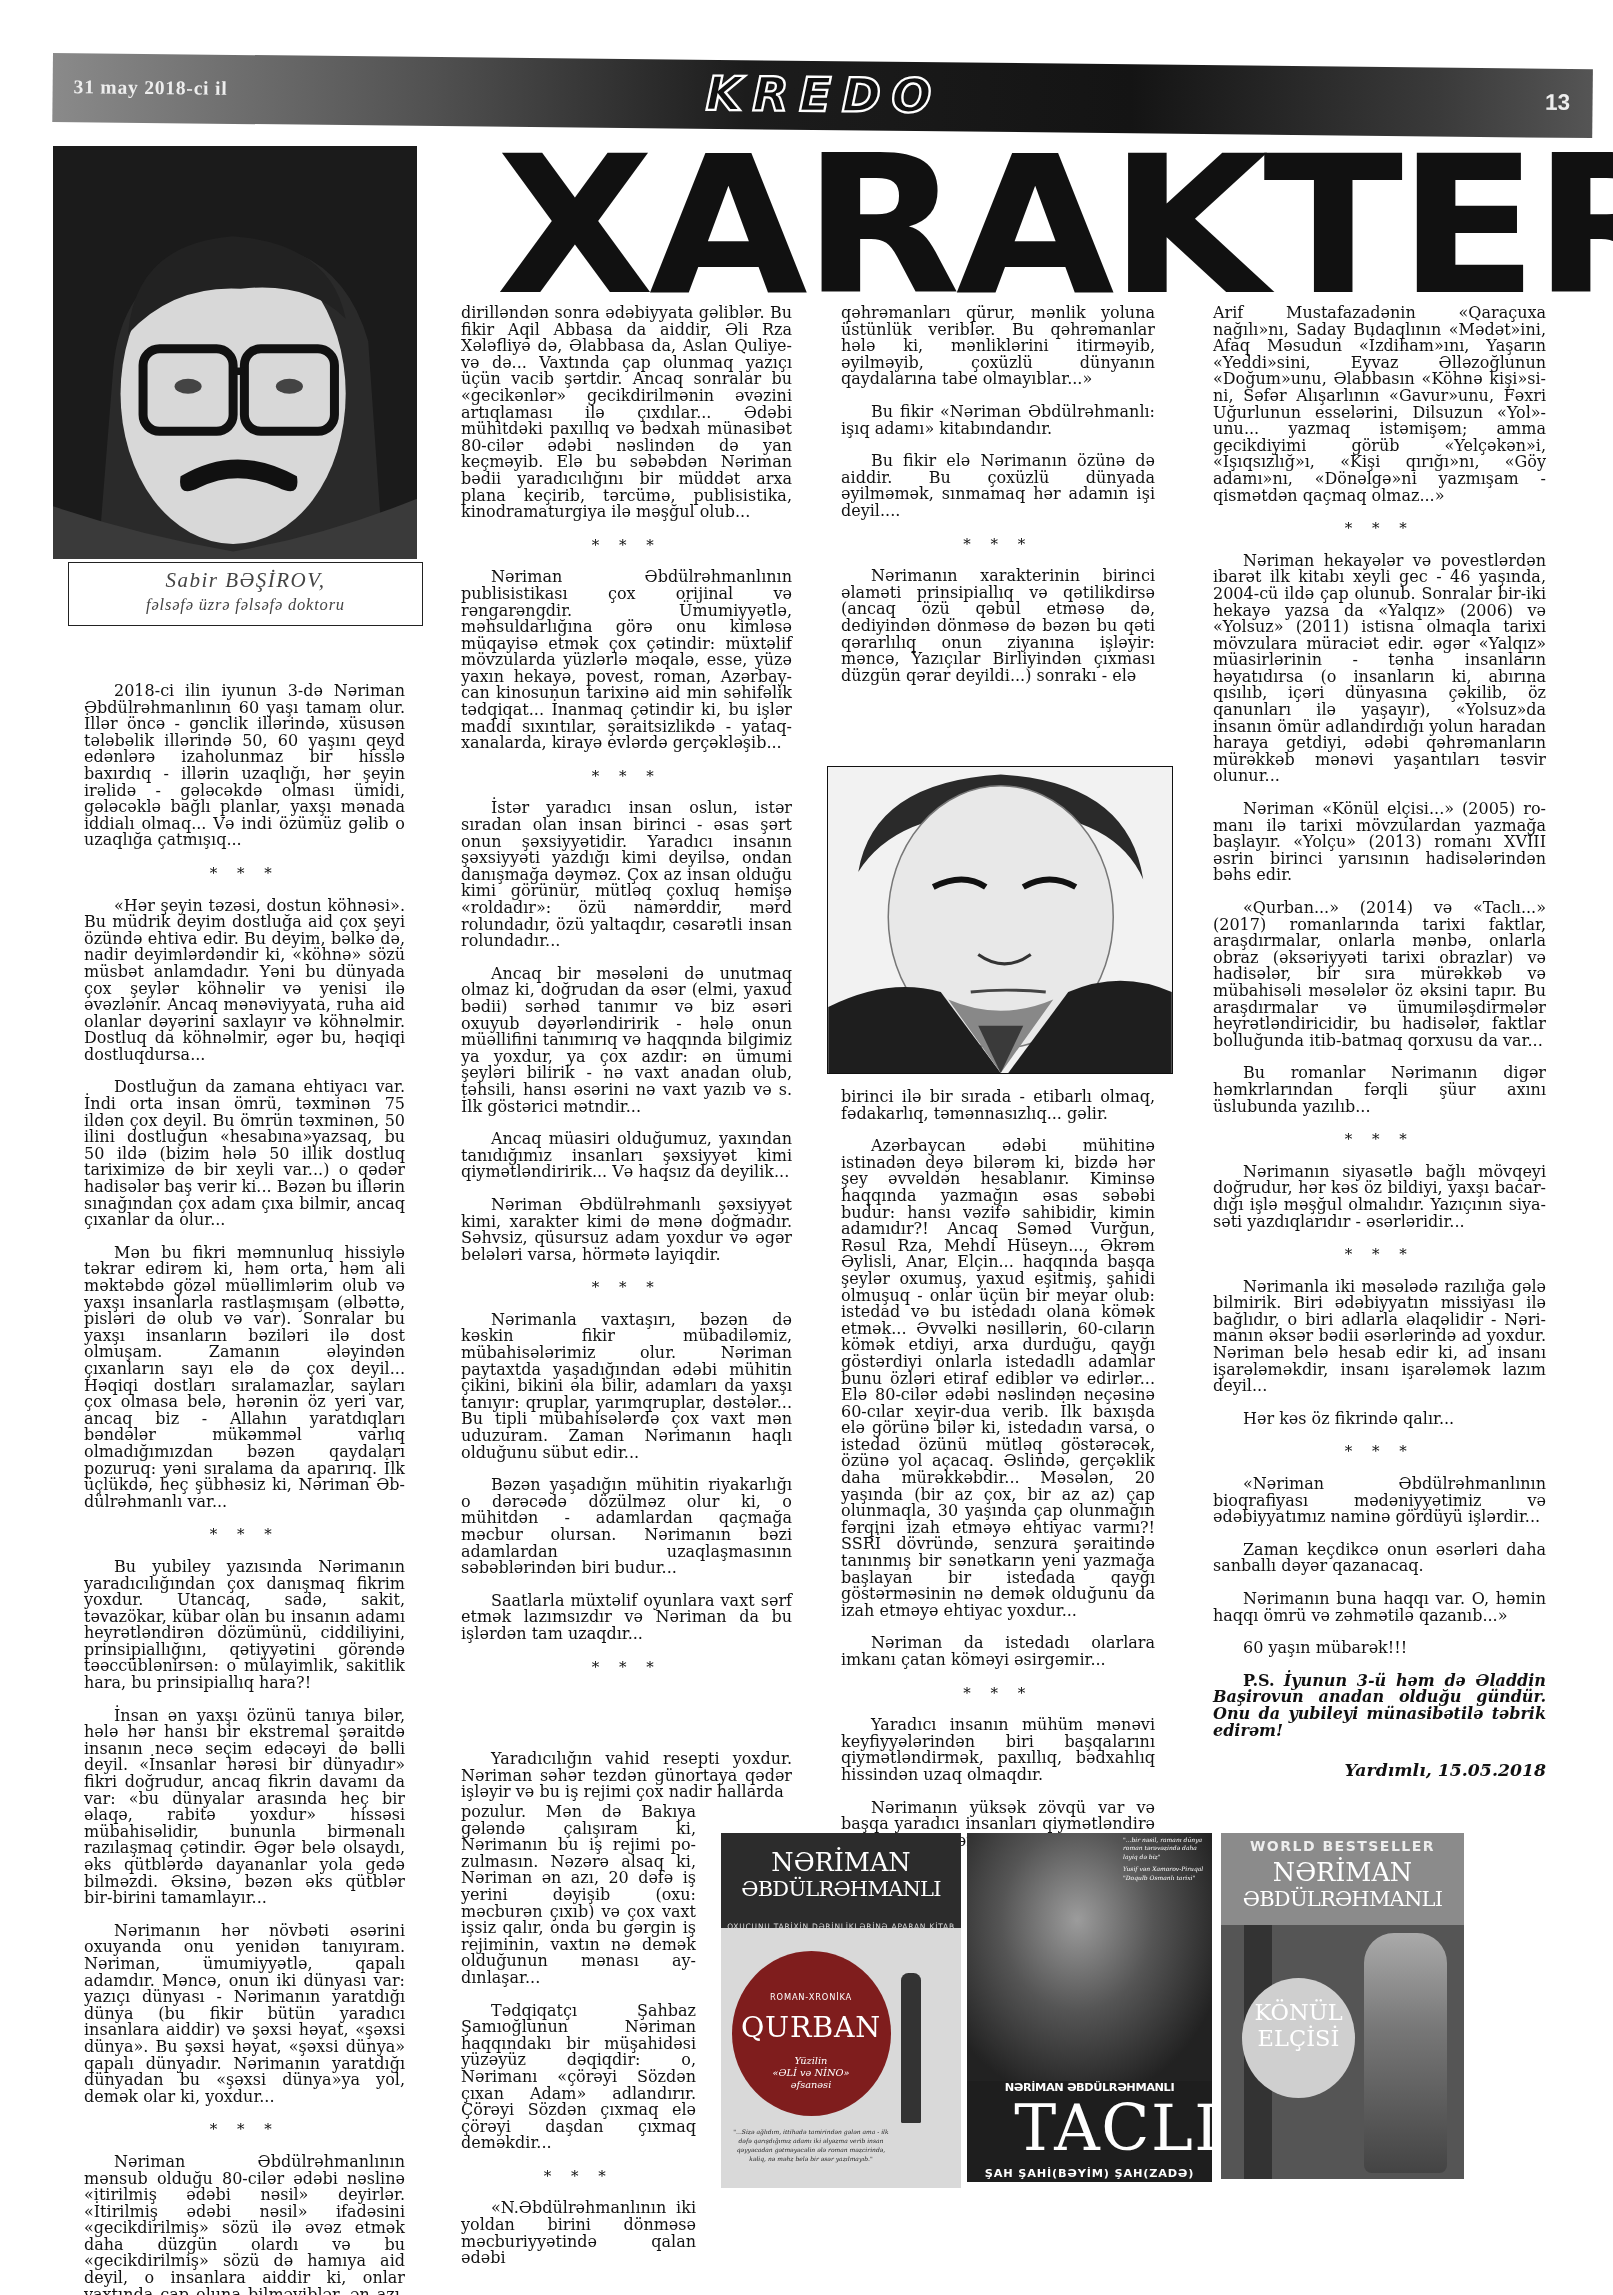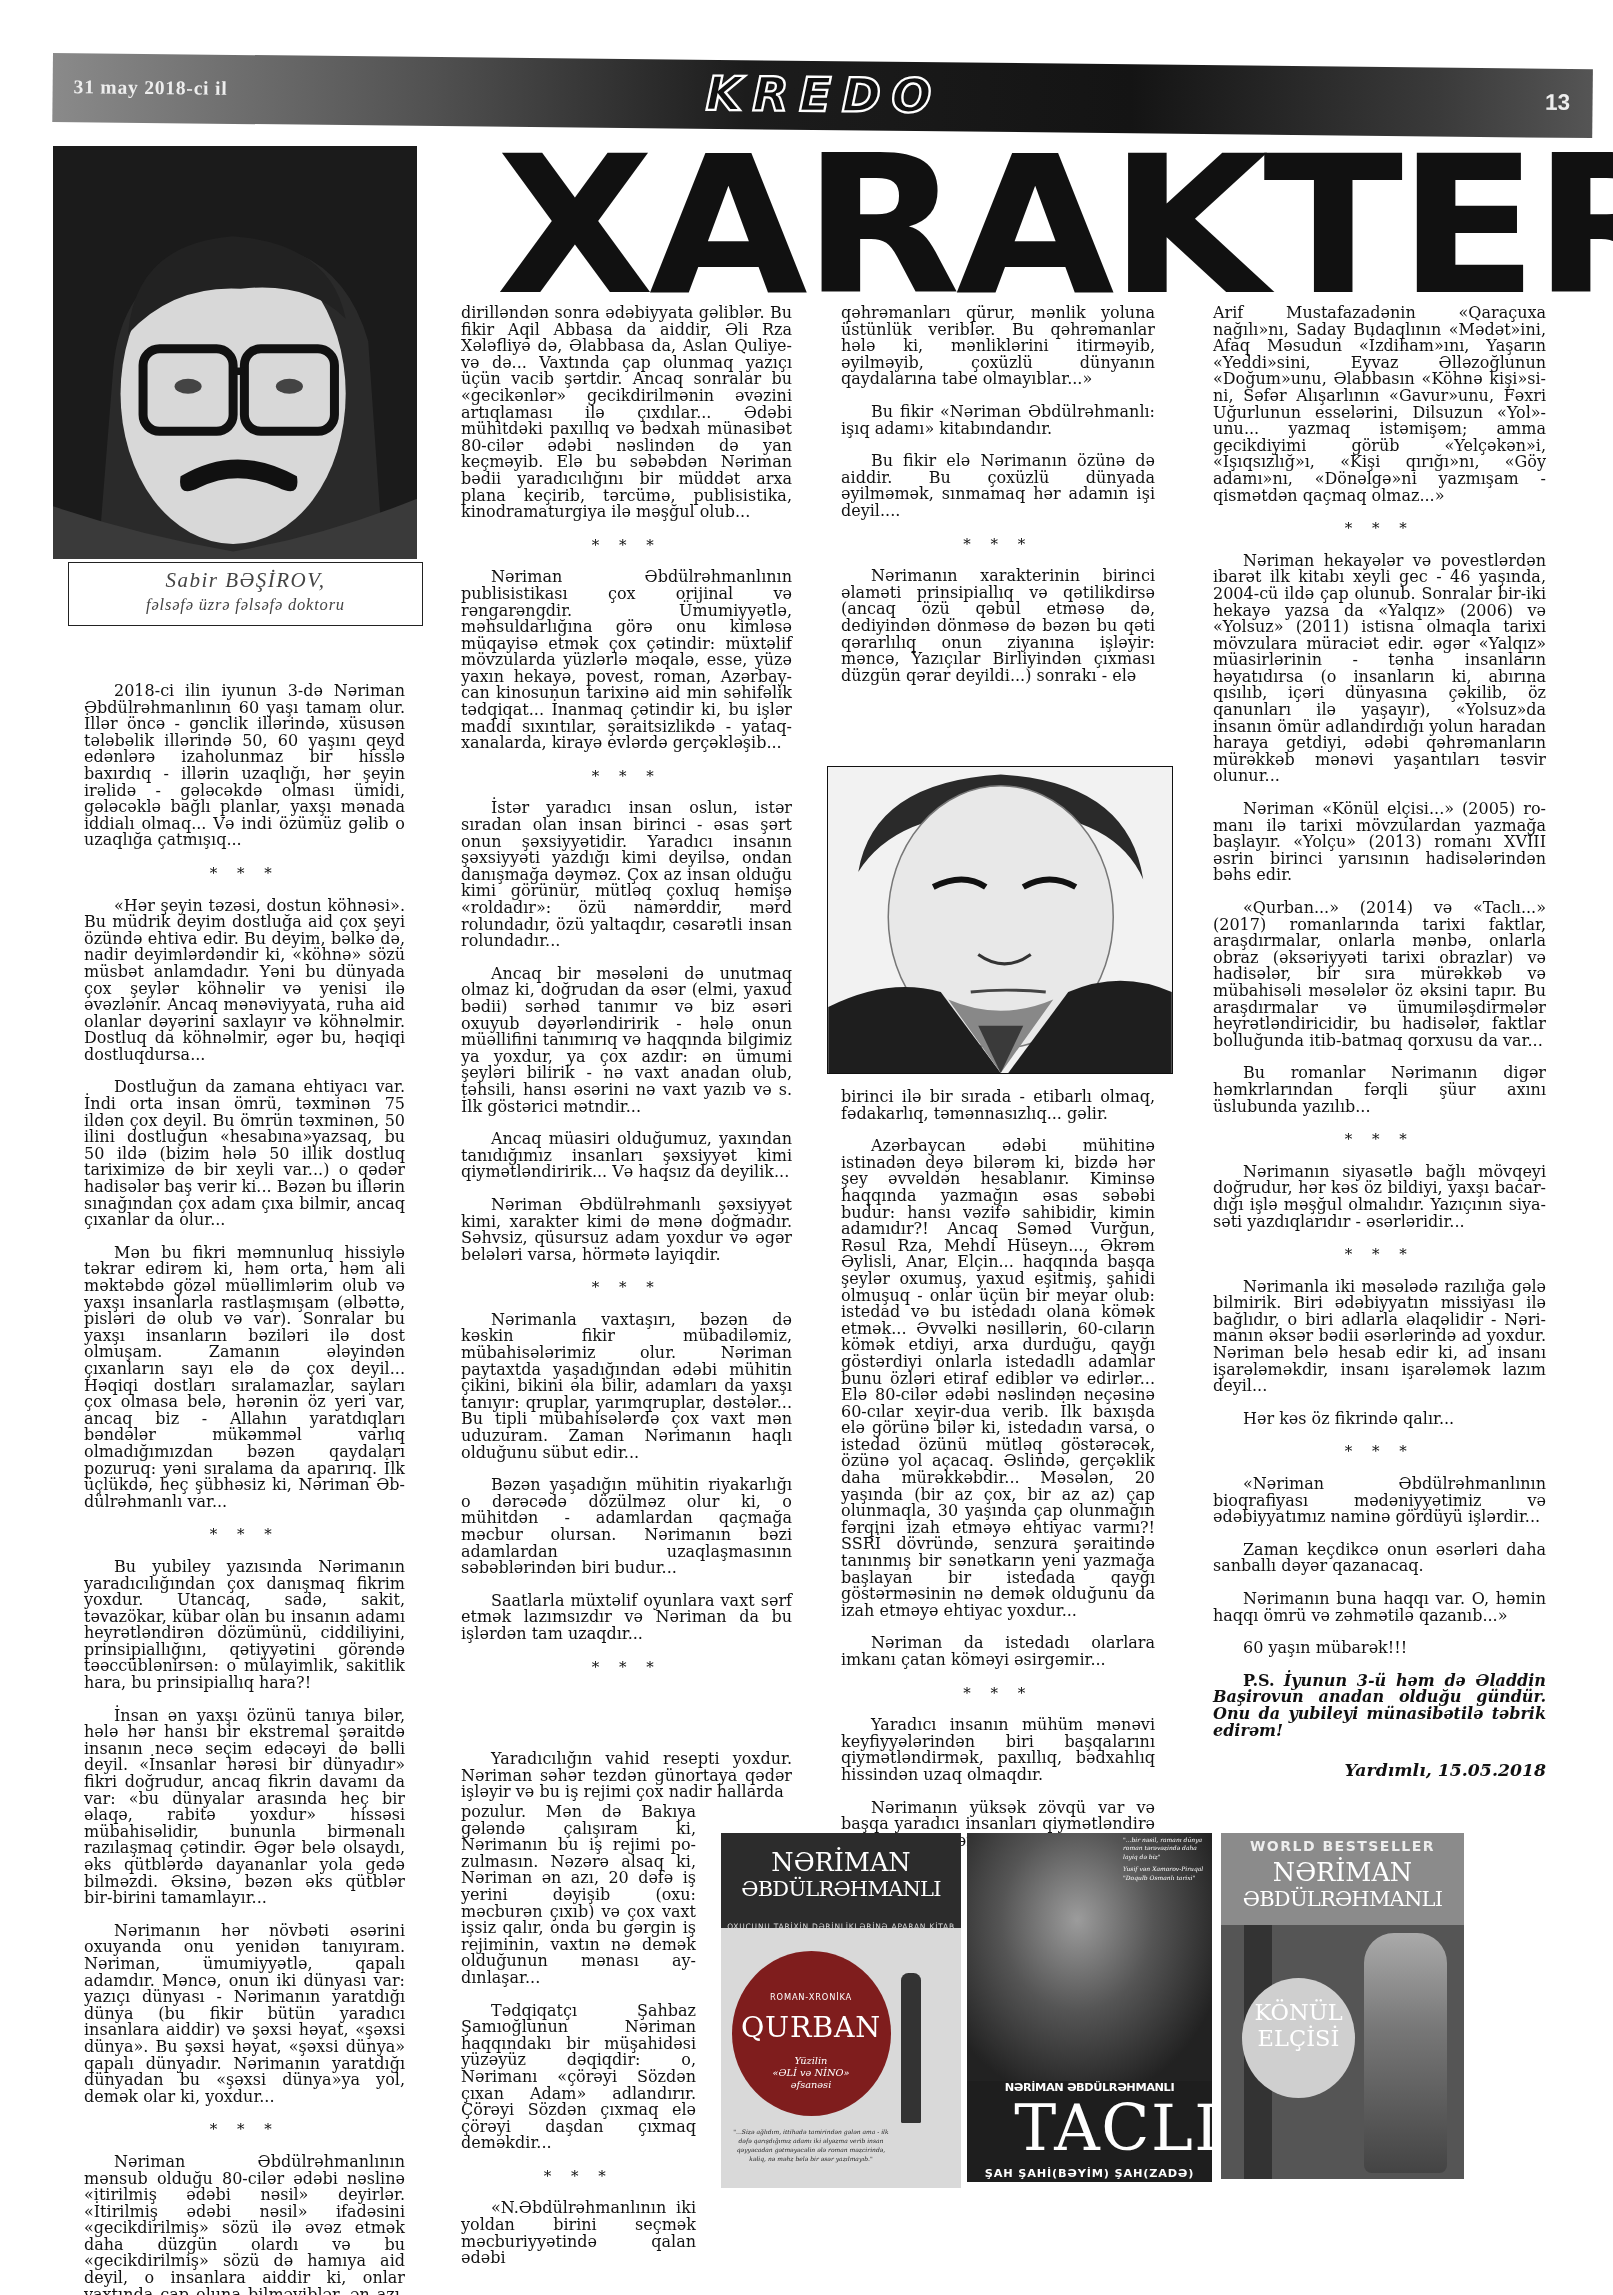--- a/index.html
+++ b/index.html
@@ -117,21 +117,21 @@
     <p>Saatlarla müxtəlif oyunlara vaxt sərf etmək lazımsızdır və Nəriman da bu işlərdən tam uzaqdır...</p>
     <div class="stars">* * *</div>
   </div>
 <div class="col col-2b">
     <p>Yaradıcılığın vahid resepti yoxdur. Nə­riman səhər tezdən günortaya qədər işləyir və bu iş rejimi çox nadir hallarda</p>
   </div>
 <div class="col col-2c">
     <p class="noind">pozulur. Mən də Bakıya gələndə çalışıram ki, Nərimanın bu iş rejimi po­zulmasın. Nəzərə alsaq ki, Nə­riman ən azı, 20 dəfə iş yerini dəyişib (oxu: məcburən çıxıb) və çox vaxt işsiz qalır, onda bu gərgin iş rejiminin, vaxtın nə demək olduğunun mənası ay­dınlaşar...</p>
     <p>Tədqiqatçı Şahbaz Şamıoğ­lunun Nəriman haqqındakı bir müşahidəsi yüzəyüz dəqiqdir: o, Nərimanı «çörəyi Sözdən çıxan Adam» adlandırır. Çörəyi Söz­dən çıxmaq elə çörəyi daşdan çıxmaq deməkdir...</p>
     <div class="stars">* * *</div>
-    <p>«N.Əbdülrəhmanlının iki yoldan birini seçmək məcburiyyətində qalan ədəbi</p>
+    <p>«N.Əbdülrəhmanlının iki yoldan birini dönməsə məcburiyyətində qalan ədəbi</p>
   </div>
 <div class="col col-3">
     <p class="noind">qəhrəmanları qürur, mənlik yoluna üstün­lük veriblər. Bu qəhrəmanlar hələ ki, mənliklərini itirməyib, əyilməyib, çoxüzlü dünyanın qaydalarına tabe olmayıblar...»</p>
     <p>Bu fikir «Nəriman Əbdülrəhmanlı: işıq adamı» kitabındandır.</p>
     <p>Bu fikir elə Nərimanın özünə də aid­dir. Bu çoxüzlü dünyada əyilməmək, sınmamaq hər adamın işi deyil....</p>
     <div class="stars">* * *</div>
     <p>Nərimanın xarakterinin birinci əlaməti prinsipiallıq və qətilikdirsə (ancaq özü qəbul etməsə də, dediyindən dönməsə də bəzən bu qəti qərarlılıq onun ziyanına iş­ləyir: məncə, Yazıçılar Birliyindən çıx­ması düzgün qərar deyildi...) sonrakı - elə</p>
   </div>
 
 <div class="photo subject-photo">

